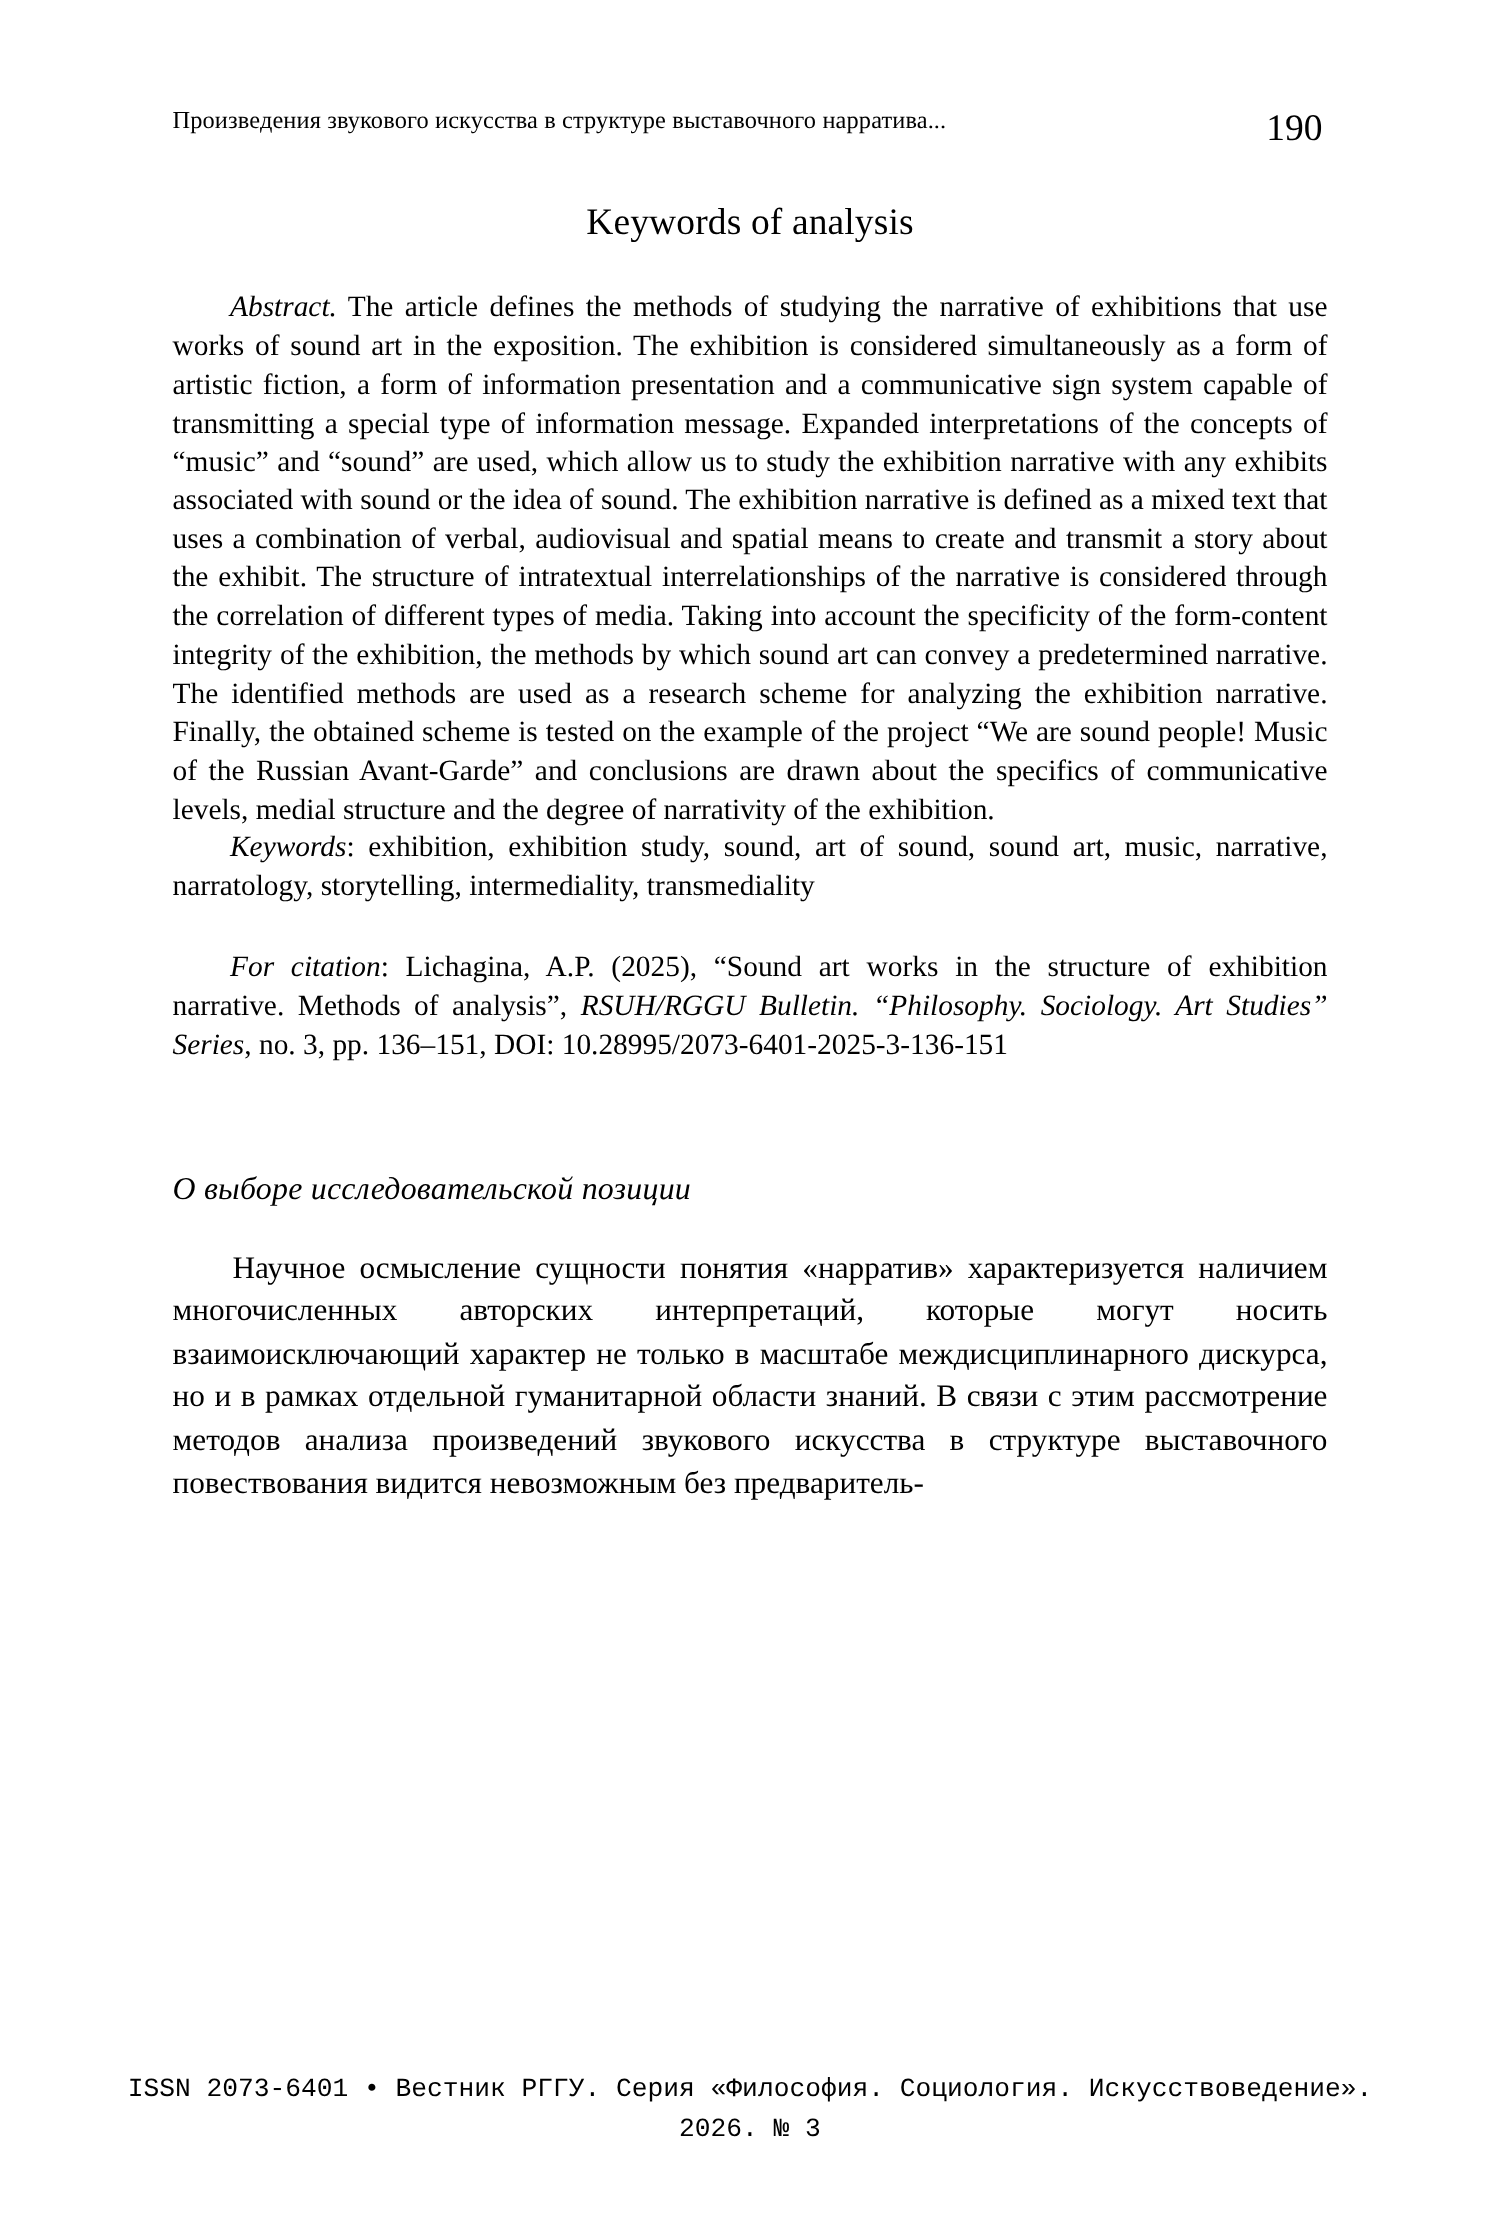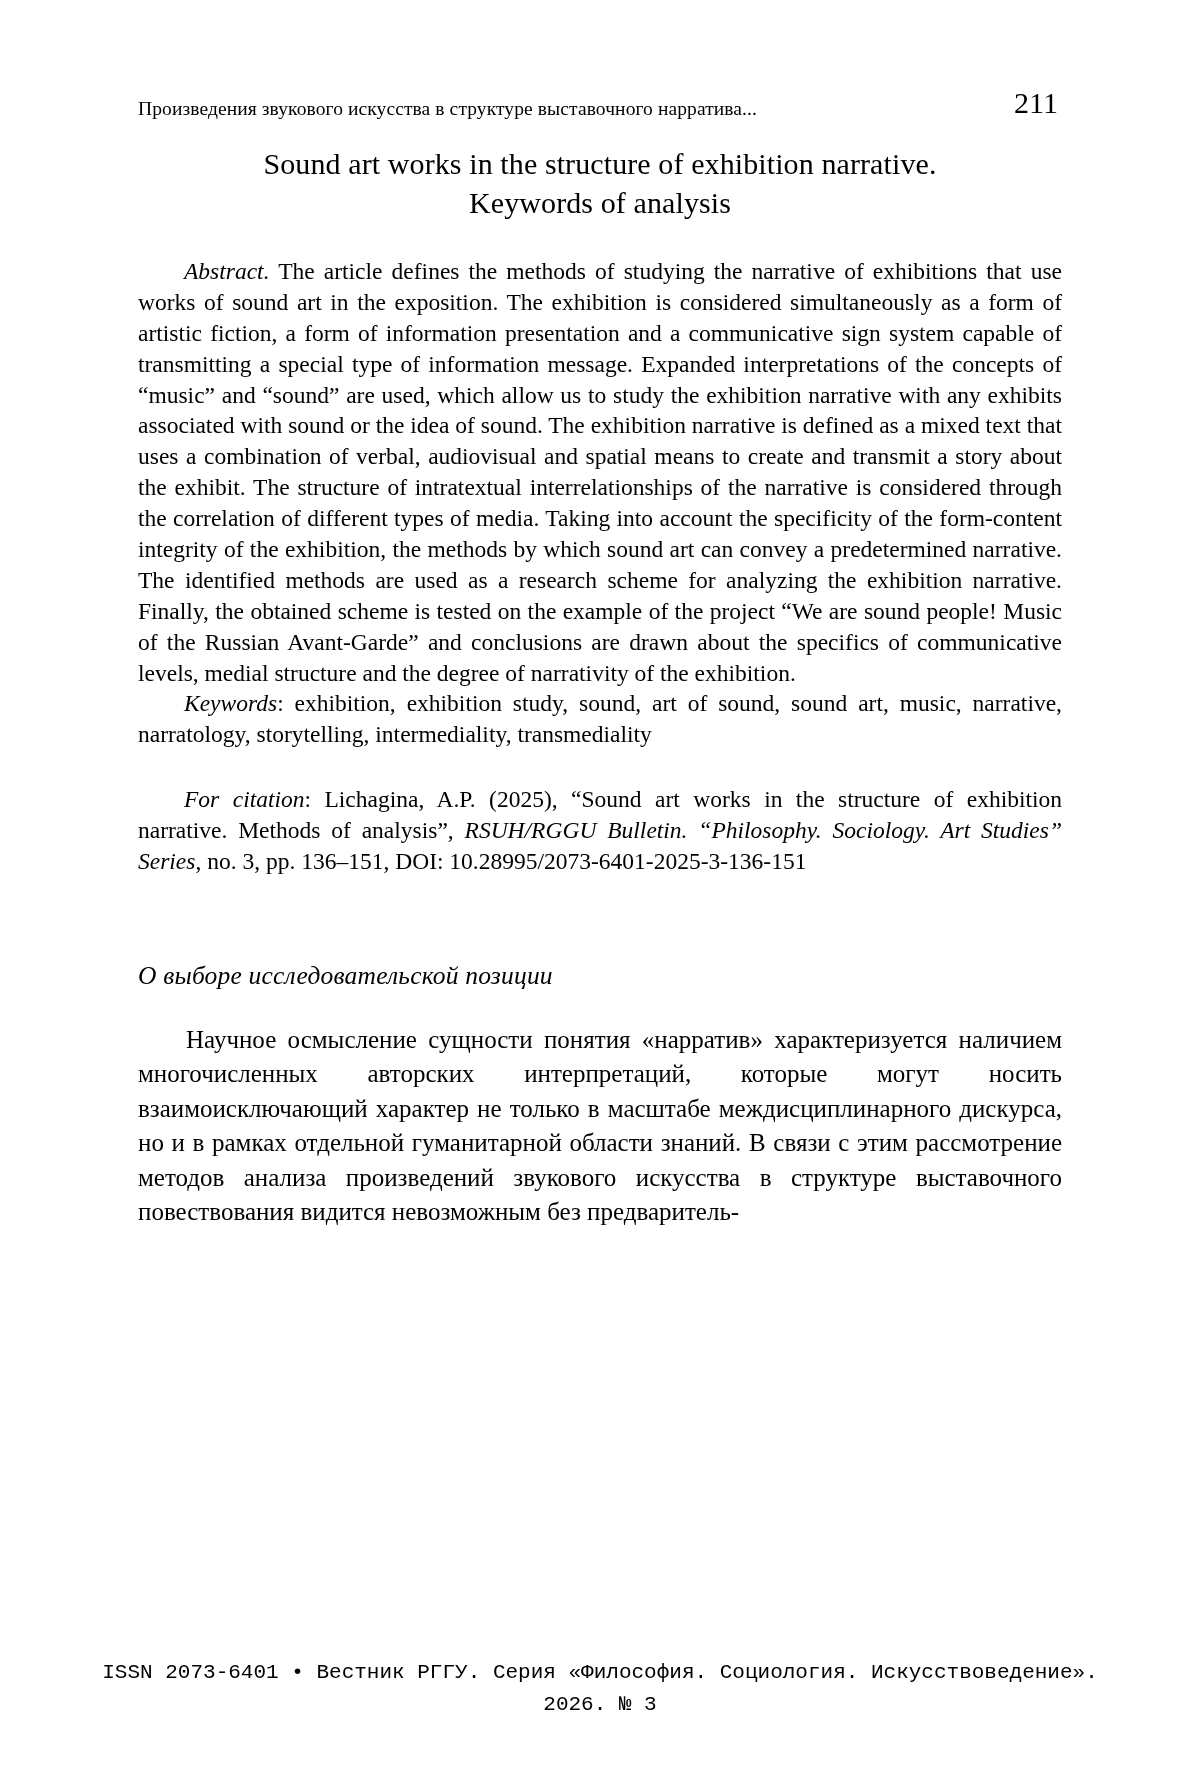--- a/index.html
+++ b/index.html
@@ -20,23 +20,23 @@
     left: 0; top: 0;
     width: 1200px;
     height: 1780px;
     box-sizing: border-box;
     padding: 86px 138px 0 138px;
   }
 
   
   .running-head {
     display: flex;
-    align-items: flex-end;
+    align-items: flex-start;
     justify-content: space-between;
-    margin-bottom: 24px;
+    margin-bottom: 38px;
   }
   .running-head .rh-text {
     font-size: 19.5px;
     letter-spacing: 0.1px;
     white-space: nowrap;
   }
   .running-head .rh-page {
     font-size: 30px;
     font-weight: normal;
     padding-right: 4px;
@@ -123,25 +123,24 @@
   }
   .footer .f-line { display: block; font-family: Liberation Mono, monospace; }
 </style>
 </head>
 <body>
 
 <div class="page">
 
   <div class="running-head">
     <span class="rh-text">Произведения звукового искусства в структуре выставочного нарратива...</span>
-    <span class="rh-page">211</span>
+    <span class="rh-page">190</span>
   </div>
 
   <h1 class="article-title">
-    <span class="line">Sound art works in the structure of exhibition narrative.</span>
     <span class="line">Keywords of analysis</span>
   </h1>
 
 
   <p class="para indent abstract-block"><span class="it">Abstract.</span><span> The article defines the methods of studying the narrative of exhibitions that use works of sound art in the exposition. The exhibition is considered simultaneously as a form of artistic fiction, a form of information presentation and a communicative sign system capable of transmitting a special type of information message. Expanded interpretations of the concepts of “music” and “sound” are used, which allow us to study the exhibition narrative with any exhibits associated with sound or the idea of sound. The exhibition narrative is defined as a mixed text that uses a combination of verbal, audiovisual and spatial means to create and transmit a story about the exhibit. The structure of intratextual interrelationships of the narrative is considered through the correlation of different types of media. Taking into account the specificity of the form-content integrity of the exhibition, the methods by which sound art can convey a predetermined narrative. The identified methods are used as a research scheme for analyzing the exhibition narrative. Finally, the obtained scheme is tested on the example of the project “We are sound people! Music of the Russian Avant-Garde” and conclusions are drawn about the specifics of communicative levels, medial structure and the degree of narrativity of the exhibition.</span></p>
 
   <p class="para indent keywords-block"><span class="it">Keywords</span><span>: exhibition, exhibition study, sound, art of sound, sound art, music, narrative, narratology, storytelling, intermediality, transmediality</span></p>
 
   <p class="para indent citation-block"><span class="it">For citation</span><span>: Lichagina, A.P. (2025), “Sound art works in the structure of exhibition narrative. Methods of analysis”, </span><span class="it">RSUH/RGGU Bulletin. “Philosophy. Sociology. Art Studies” Series</span><span>, no. 3, pp. 136–151, DOI: 10.28995/2073-6401-2025-3-136-151</span></p>
 

